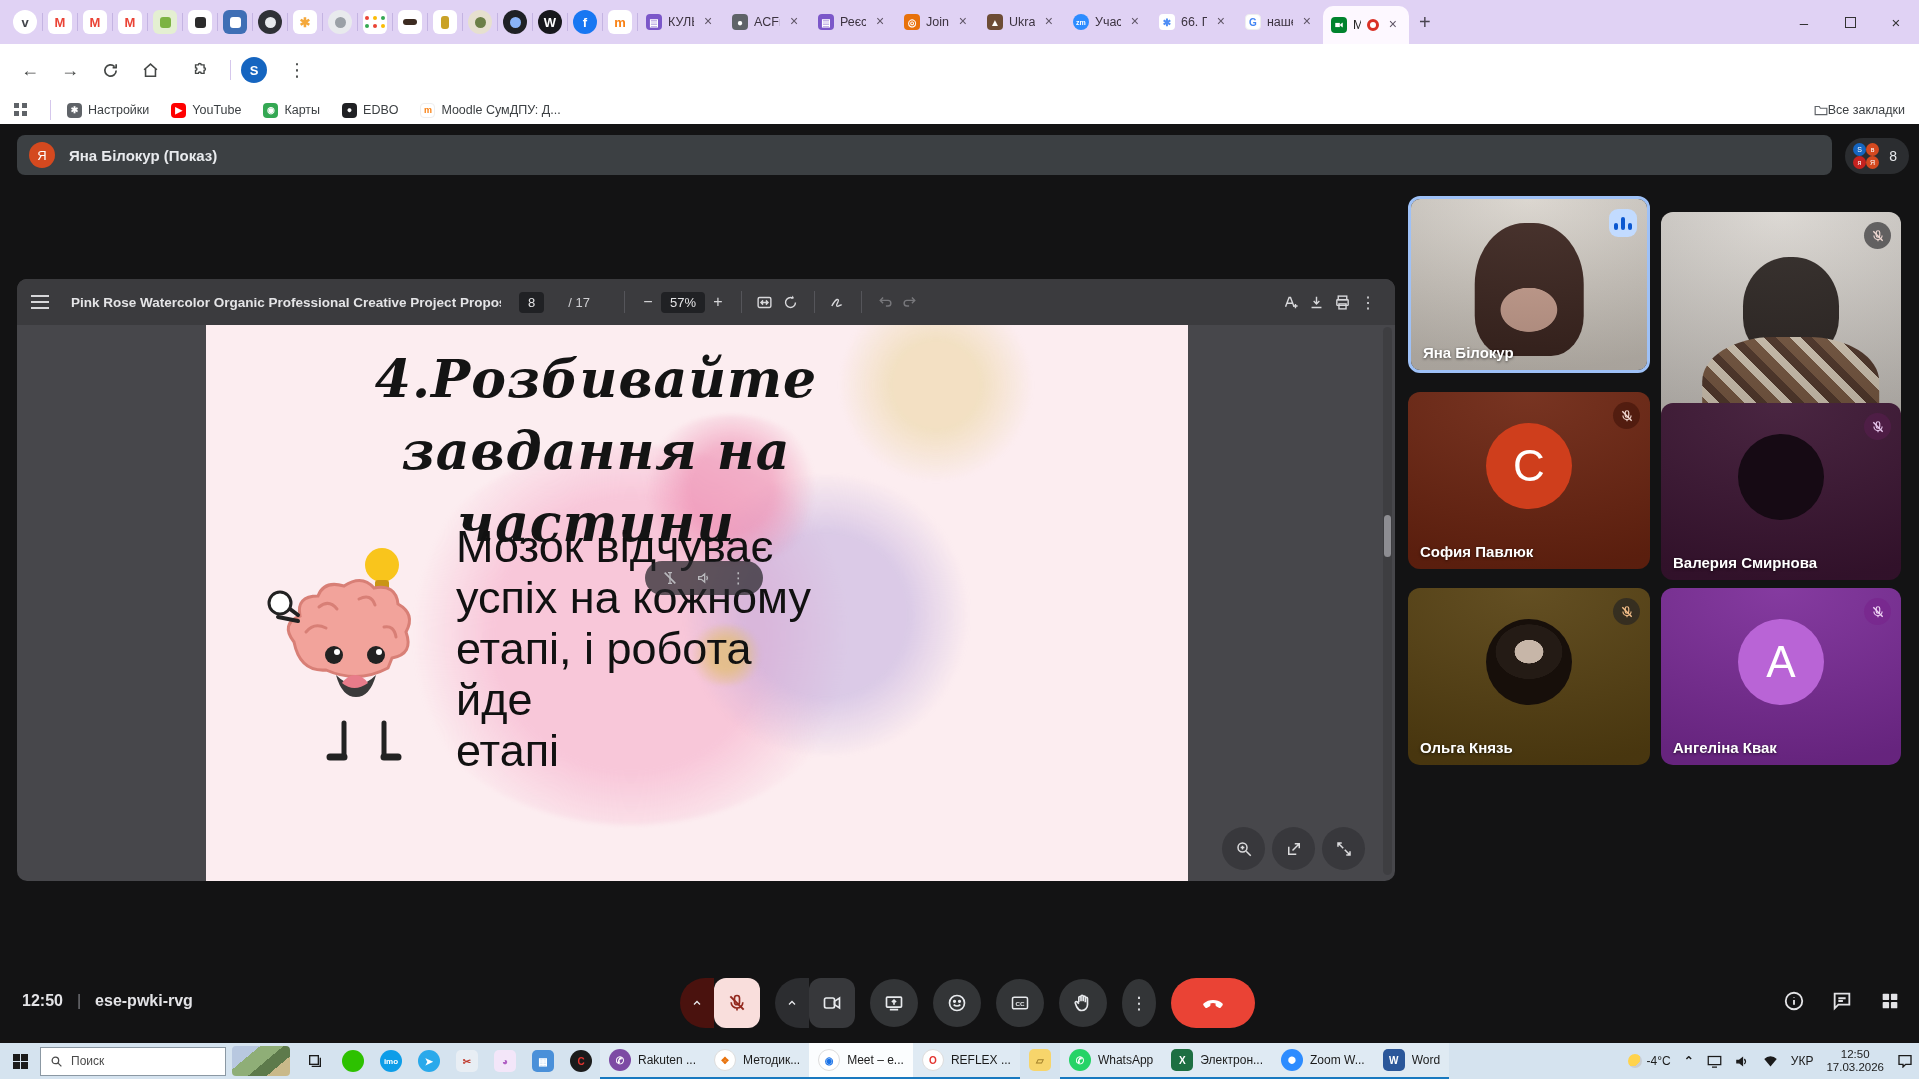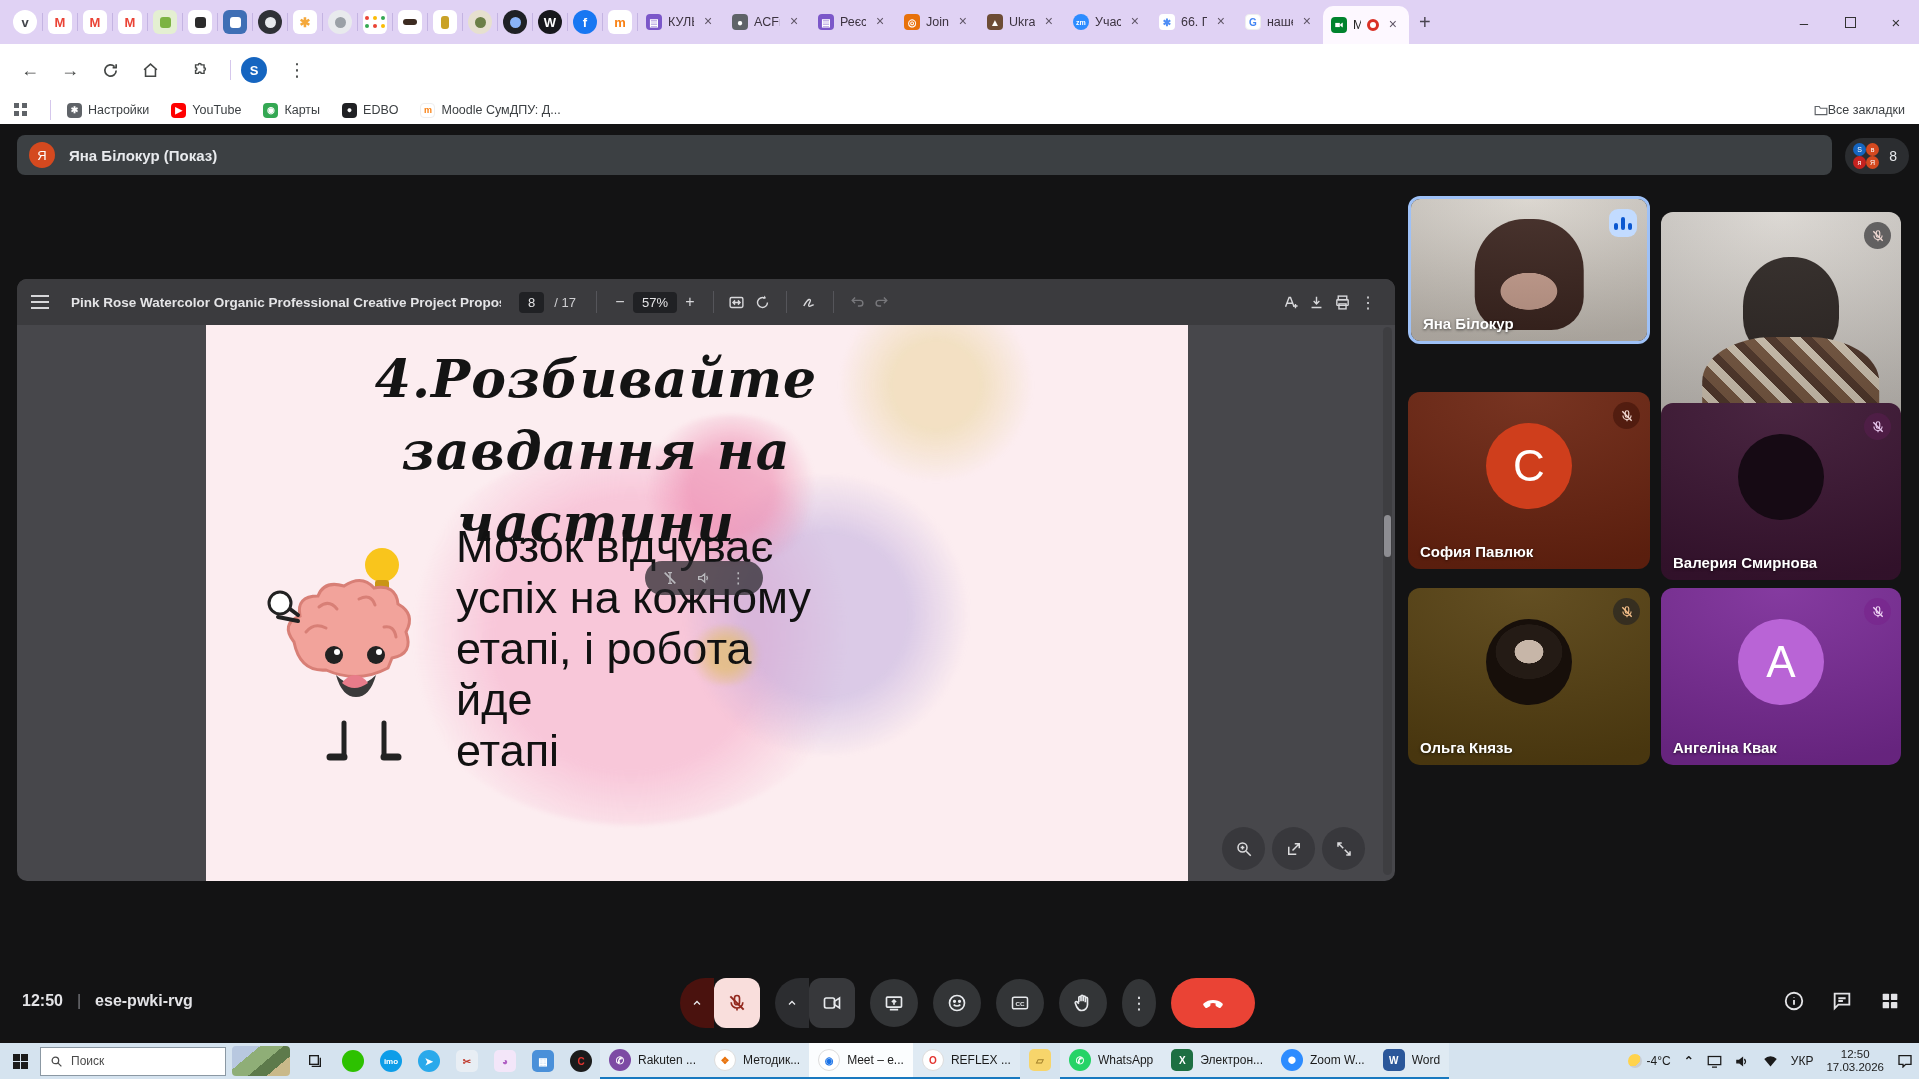--- a/index.html
+++ b/index.html
@@ -389,21 +389,21 @@
     </span>
     <span>8</span>
   </div>
 
   <div class="pdfcard">
     <div class="pdfbar">
       <span class="hamb"></span>
       <span class="pdftitle">Pink Rose Watercolor Organic Professional Creative Project Proposal Prese...</span>
       <span style="width:18px"></span>
       <span class="pagebox">8</span>
-      <span class="lab" style="margin:0 10px">/ 17</span>
+      <span class="lab" style="margin:0 24px">/ 17</span>
       <span class="vsep"></span>
       <span class="pbar-ic">−</span>
       <span class="zoombox">57%</span>
       <span class="pbar-ic">+</span>
       <span class="vsep"></span>
       <span class="pbar-ic">
         <svg width="17" height="17" viewBox="0 0 24 24" fill="none" stroke="currentColor" stroke-width="2">
             <rect x="3" y="5" width="18" height="14" rx="2"></rect>
             <path d="M8 12h8M10 9l-3 3 3 3M14 9l3 3-3 3"></path>
           </svg>
@@ -525,21 +525,21 @@
           </svg>
       </span>
       <span class="zbtn">
         <svg width="18" height="18" viewBox="0 0 24 24" fill="none" stroke="currentColor" stroke-width="2">
             <path d="M4 9V4h5M20 15v5h-5M4 4l7 7M20 20l-7-7"></path>
           </svg>
       </span>
     </div>
   </div>
 
-  <div class="tile" style="left:1408px;top:72px;width:242px;height:148px;border:3px solid #9ec1f7">
+  <div class="tile" style="left:1408px;top:72px;width:242px;height:177px;border:3px solid #9ec1f7">
     <span class="vid v1"></span>
       <span class="shade"></span>
     <span class="speakbadge">
         <i style="height:7px"></i>
         <i style="height:13px"></i>
         <i style="height:7px"></i>
       </span>
     <span class="tname">Яна Білокур</span>
   </div>
   <div class="tile" style="left:1661px;top:88px;width:240px;height:223px">

